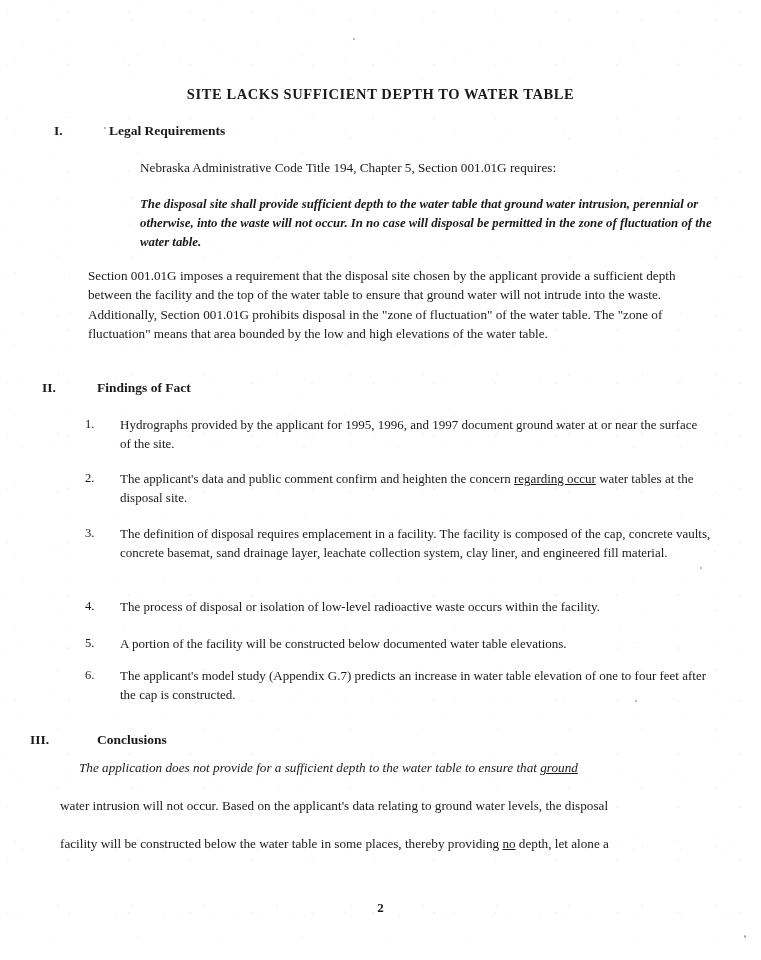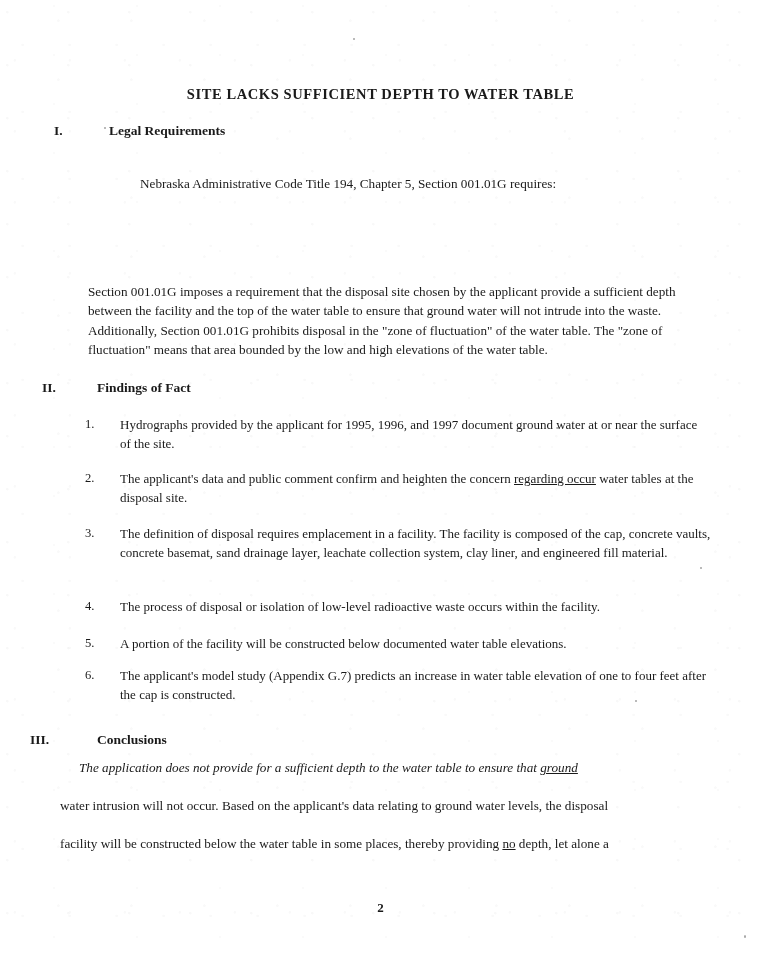--- a/index.html
+++ b/index.html
@@ -60,21 +60,20 @@
   .section-head .numeral {
     display: inline-block;
     width: 55px;
   }
 
   .para {
     position: absolute;
     font-size: 13.2px;
     line-height: 19.4px;
     text-align: left;
-    margin-top: 16px;
   }
   .para.italic {
     font-style: italic;
     font-weight: bold;
     font-size: 12.8px;
     line-height: 19.2px;
   }
 
   .fact-item {
     position: absolute;
@@ -125,20 +124,21 @@
   <div class="speck" style="left:635px; top:700px; width:2px; height:2px;"></div>
 
   <div class="doc-title">SITE LACKS SUFFICIENT DEPTH TO WATER TABLE</div>
 
   <div class="section-head" style="top:123px; left:42px;margin-left:12px;">
     <span class="numeral">I.</span><span>Legal Requirements</span>
   </div>
 
   <div class="para" style="top:158px; left:140px; width:580px;">Nebraska Administrative Code Title 194, Chapter 5, Section 001.01G requires:</div>
 
+  <div class="para italic" style="top:195px; left:140px; width:586px;">The disposal site shall provide sufficient depth to the water table that ground water intrusion, perennial or otherwise, into the waste will not occur.  In no case will disposal be permitted in the zone of fluctuation of the water table.</div>
 
   <div class="para" style="top:266px; left:88px; width:630px;">Section 001.01G imposes a requirement that the disposal site chosen by the applicant provide a sufficient depth between the facility and the top of the water table to ensure that ground water will not intrude into the waste.  Additionally, Section 001.01G prohibits disposal in the "zone of fluctuation" of the water table.  The "zone of fluctuation" means that area bounded by the low and high elevations of the water table.</div>
 
   <div class="section-head" style="top:380px; left:42px;">
     <span class="numeral">II.</span><span>Findings of Fact</span>
   </div>
 
   <div class="fact-item" style="top:415px; left:85px; width:625px;">
     <span class="fact-num">1.</span>
     <span class="fact-text">Hydrographs provided by the applicant for 1995, 1996, and 1997 document ground water at or near the surface of the site.</span>

